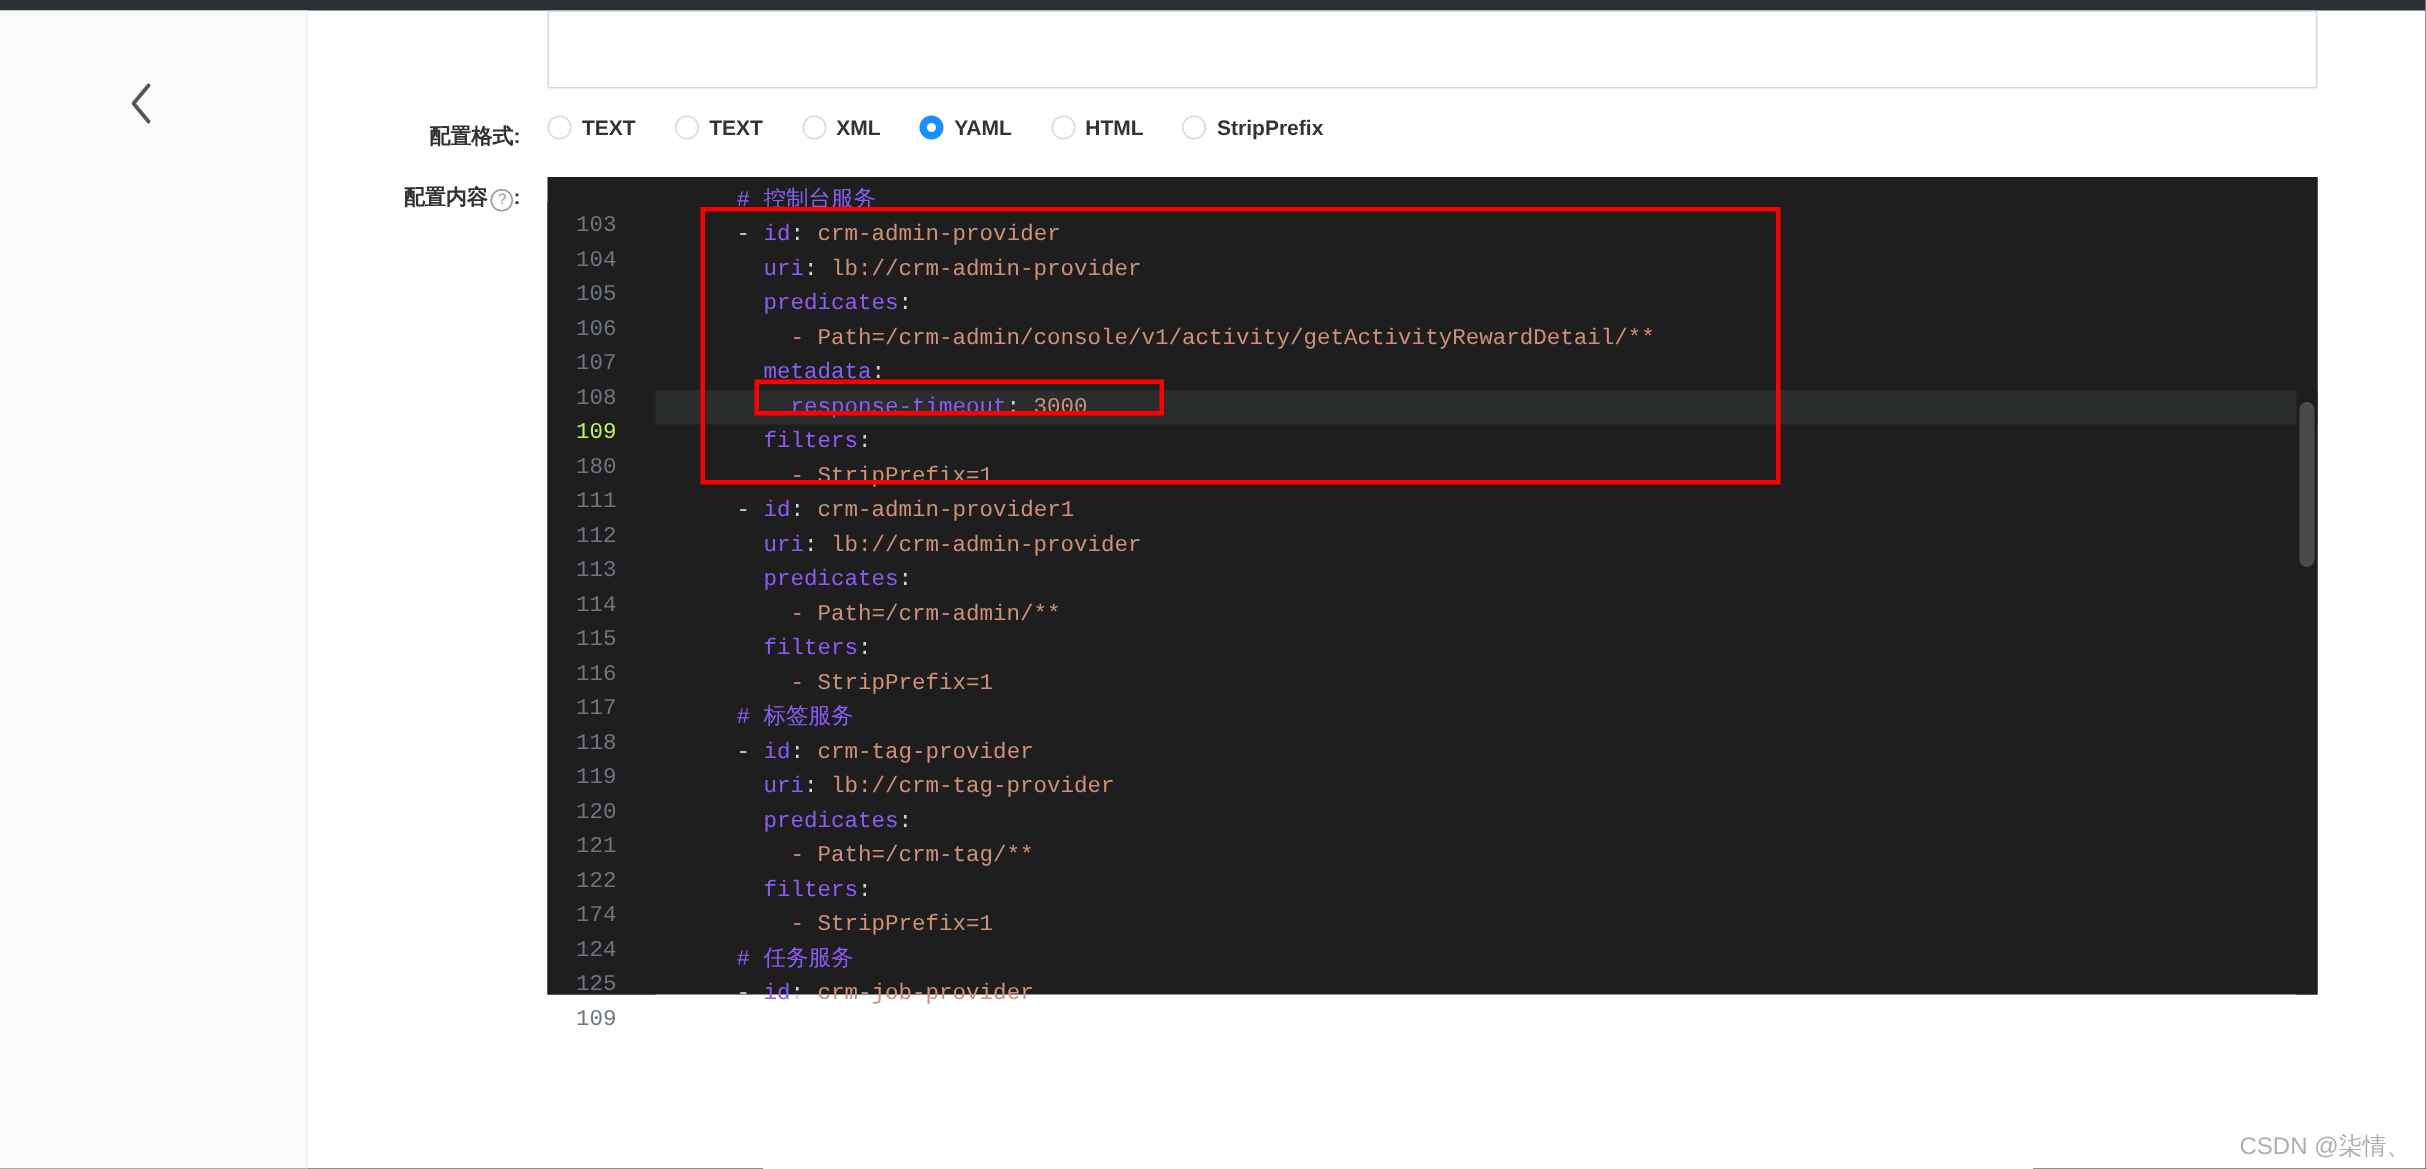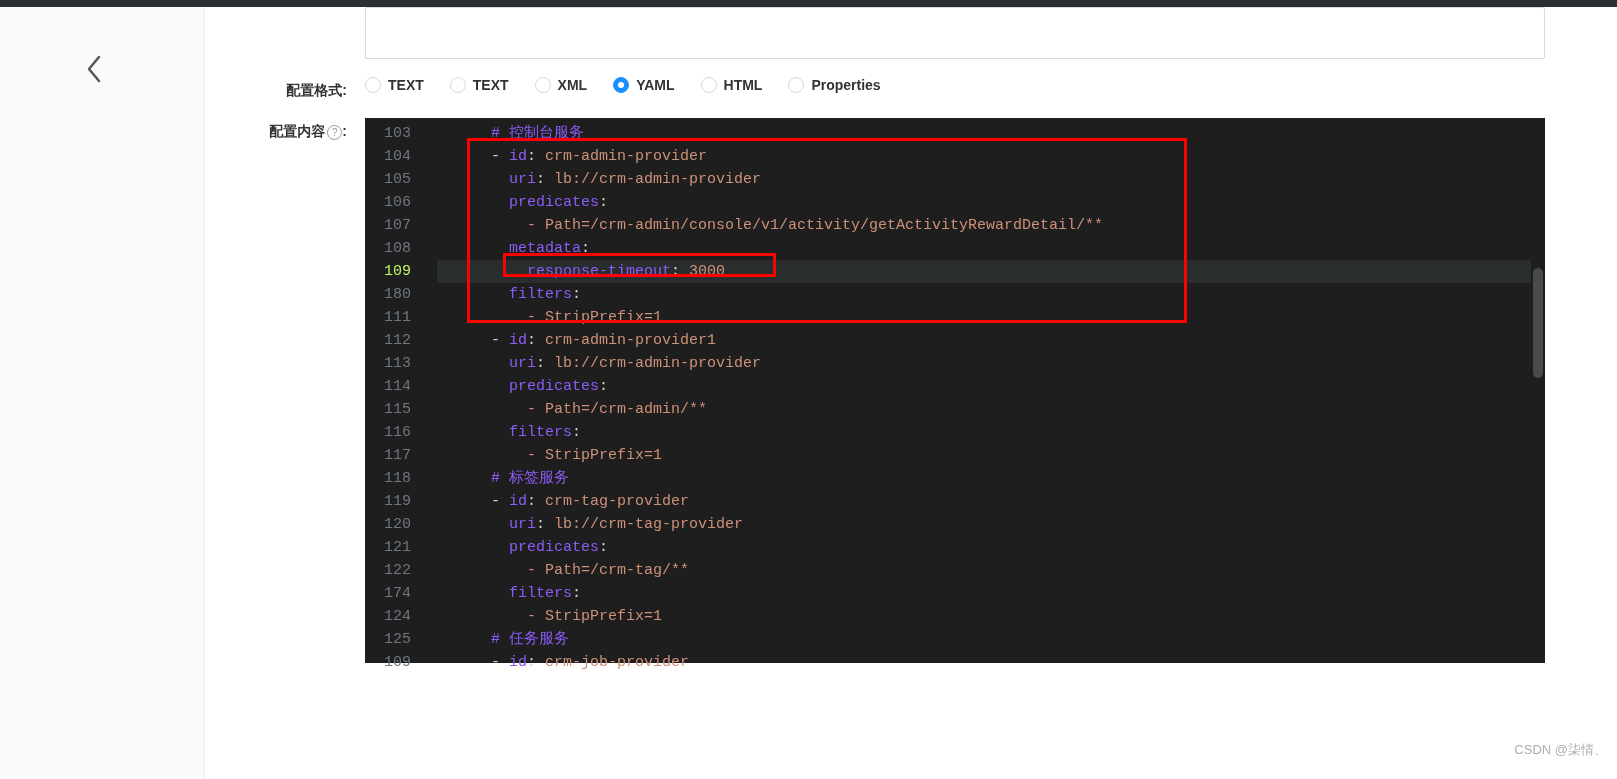--- a/index.html
+++ b/index.html
@@ -140,20 +140,21 @@
   }
   .gutter {
     background: #1e1e1e;
     color: #6e7681;
     text-align: right;
     padding: 4px 10px 0 0;
     line-height: 23px;
     user-select: none;
     width: 56px;
     flex-shrink: 0;
+    margin-top: 17px;
   }
   .gutter div { height: 23px; }
   .fold-col {
     width: 16px;
     background: #1e1e1e;
     flex-shrink: 0;
   }
   .code-area {
     flex: 1;
     color: #d4d4d4;
@@ -185,23 +186,23 @@
   .highlight-box-inner {
     position: absolute;
     border: 3px solid #ff0000;
     pointer-events: none;
     z-index: 6;
   }
 
   .watermark {
     position: absolute;
     right: 10px;
-    bottom: 20px;
+    bottom: 4px;
     color: rgba(120,120,120,0.6);
-    font-size: 13px;
+    font-size: 16px;
     font-family: sans-serif;
   }
   .scrollbar-vert {
     position: absolute;
     right: 0;
     top: 0;
     width: 14px;
     height: 100%;
     background: #1e1e1e;
   }
@@ -254,21 +255,21 @@
         <div class="radio-item">
           <span class="radio-circle selected"></span>
           <span>YAML</span>
         </div>
         <div class="radio-item">
           <span class="radio-circle"></span>
           <span>HTML</span>
         </div>
         <div class="radio-item">
           <span class="radio-circle"></span>
-          <span>Properties</span>
+          <span>StripPrefix</span>
         </div>
       </div>
   </div>
 
   <div class="form-row">
     <div class="form-label">
       <span>配置内容</span><span class="help-icon">?</span>:
     </div>
     <div class="editor-wrapper">
       <div class="gutter" id="gutter">

